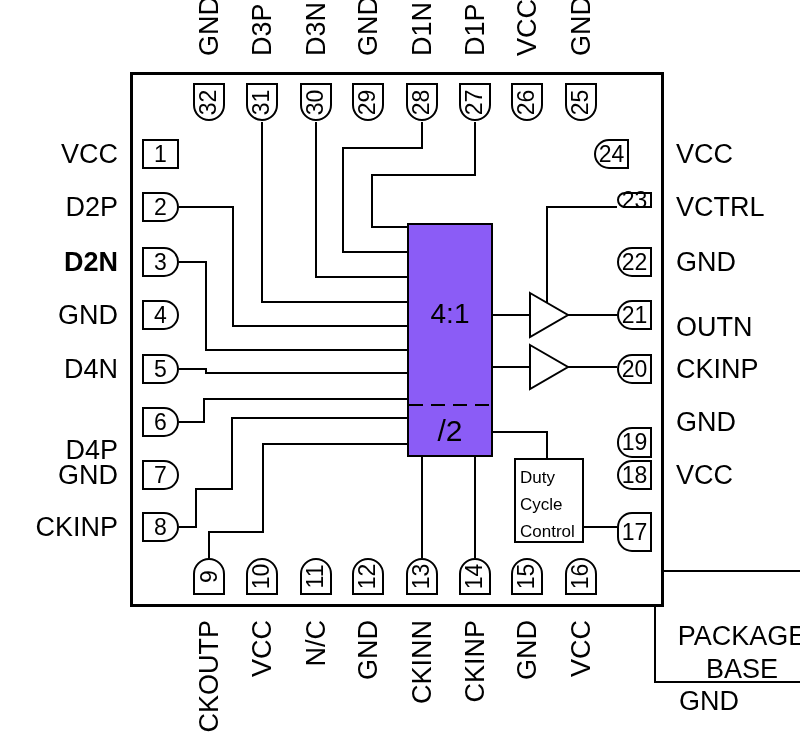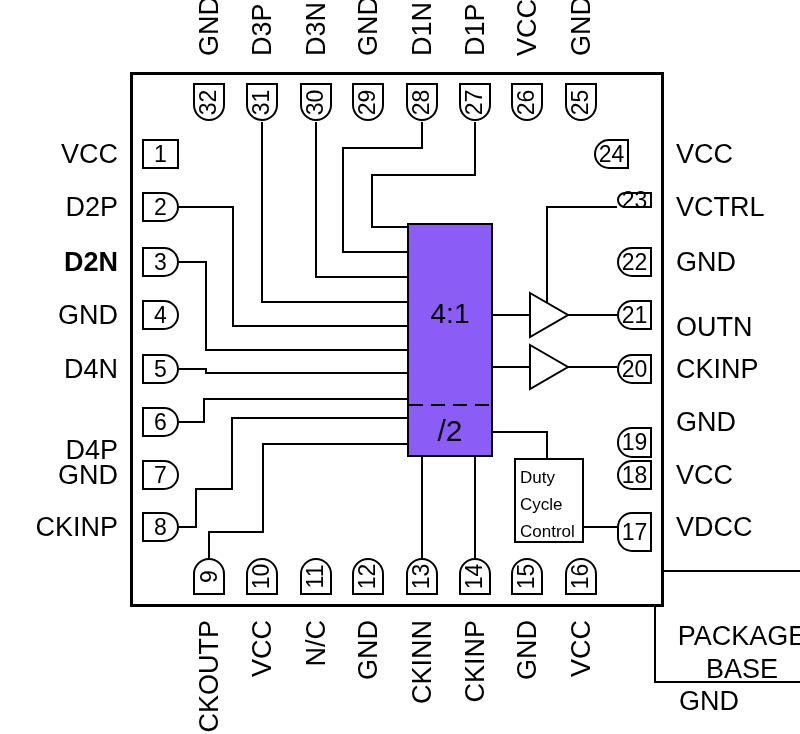--- a/index.html
+++ b/index.html
@@ -183,21 +183,20 @@
       <span class="pnum">19</span>
     </div>
     <div class="lbl lbl-right" style="top: 407px;">GND</div>
     <div class="pin pin-right" style="left: 617px; top: 460px; width: 35px; height: 30px;">
       <span class="pnum">18</span>
     </div>
     <div class="lbl lbl-right" style="top: 460px;">VCC</div>
     <div class="pin pin-right" style="left: 617px; top: 512px; width: 35px; height: 40px;">
       <span class="pnum">17</span>
     </div>
-    <div class="lbl lbl-right" style="top: 512px;">VDCC</div>
     <div class="pin pin-bottom" style="left: 193px; top: 558px; width: 32px; height: 37px;">
       <span class="pnum">9</span>
     </div>
     <div class="lbl lbl-vert lbl-bottom" style="left: 194px;">CKOUTP</div>
     <div class="pin pin-bottom" style="left: 246px; top: 558px; width: 32px; height: 37px;">
       <span class="pnum">10</span>
     </div>
     <div class="lbl lbl-vert lbl-bottom" style="left: 247px;">VCC</div>
     <div class="pin pin-bottom" style="left: 300px; top: 558px; width: 32px; height: 37px;">
       <span class="pnum">11</span>

